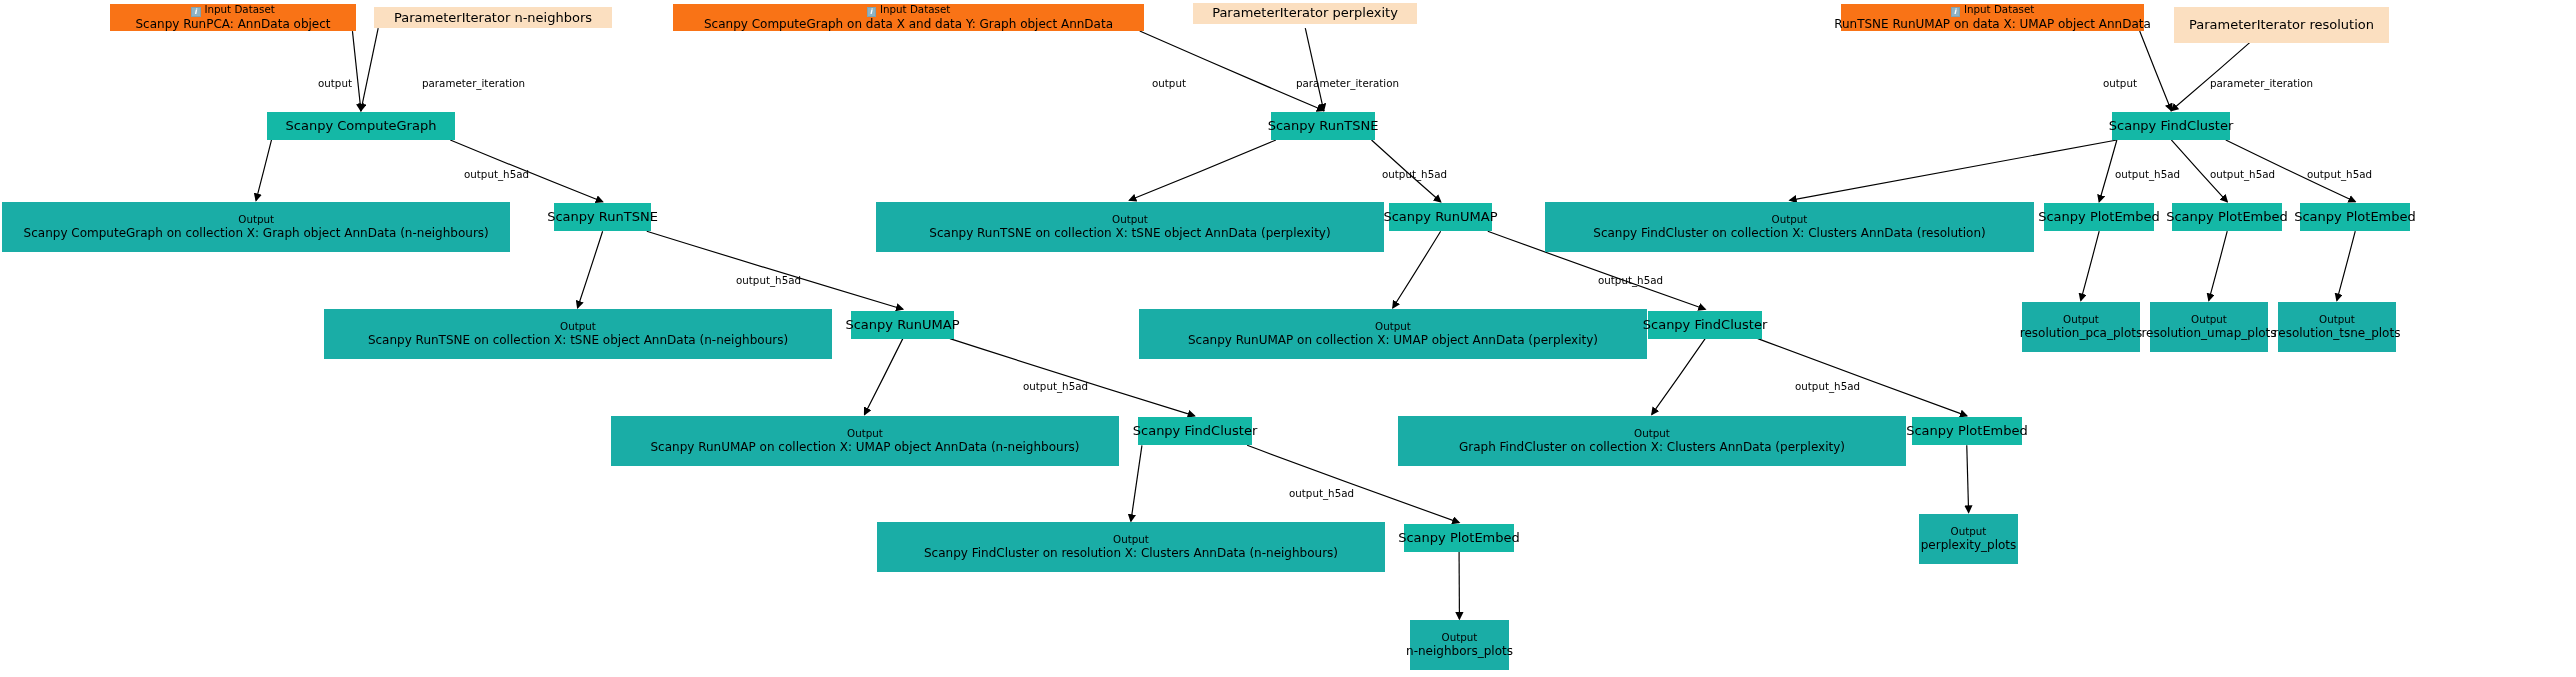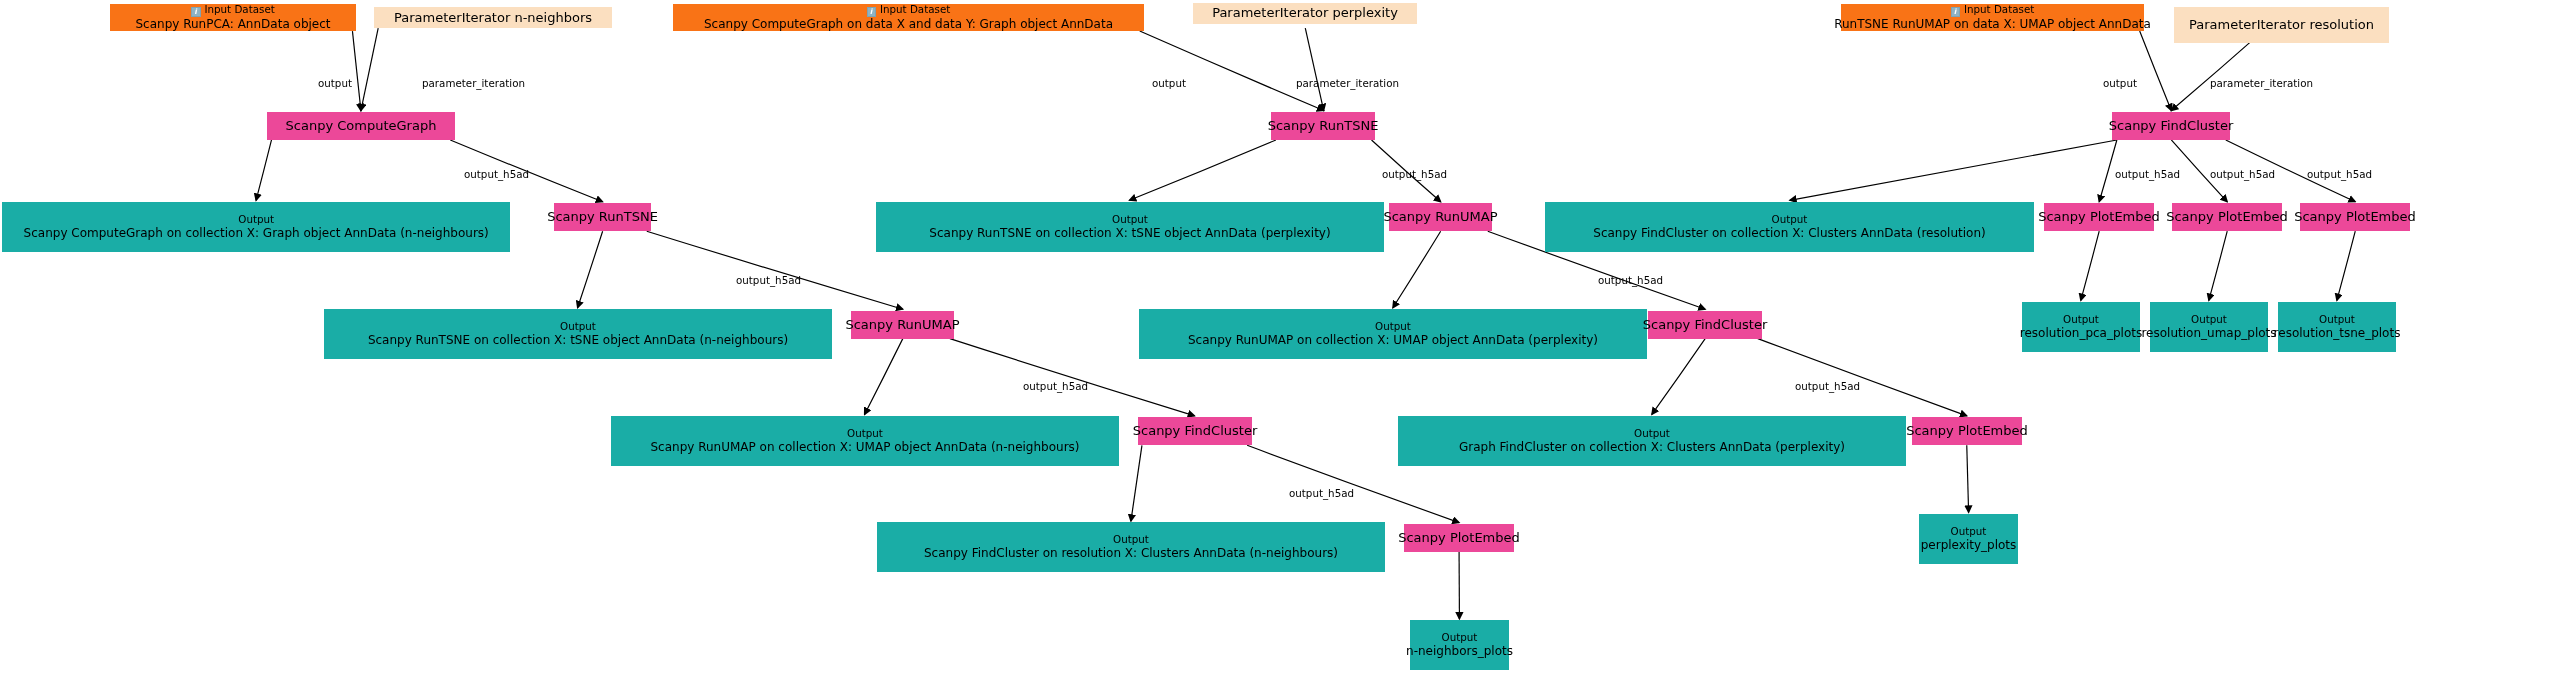--- a/index.html
+++ b/index.html
@@ -32,21 +32,21 @@
     justify-content: center;
     text-align: center;
     color: #000000;
     line-height: 1.25;
     white-space: pre;
     padding: 1.5px 2.9px;
     z-index: 2;
   }
   .node.input    { background: #f97316; }
   .node.param    { background: #fbdfc0; }
-  .node.tool     { background: #ec4899; }
+  .node.tool     { background: #14b8a6; }
   .node.output   { background: #1aada6; }
   .node .line    { display: block; }
   .node .line1   { font-size: 10.3px; }
   .node .line2   { font-size: 12px; }
   .node .single  { font-size: 13px; }
   .info-glyph {
     display: inline-block;
     width: 9.6px;
     height: 9.6px;
     background: #8fb3c4;

